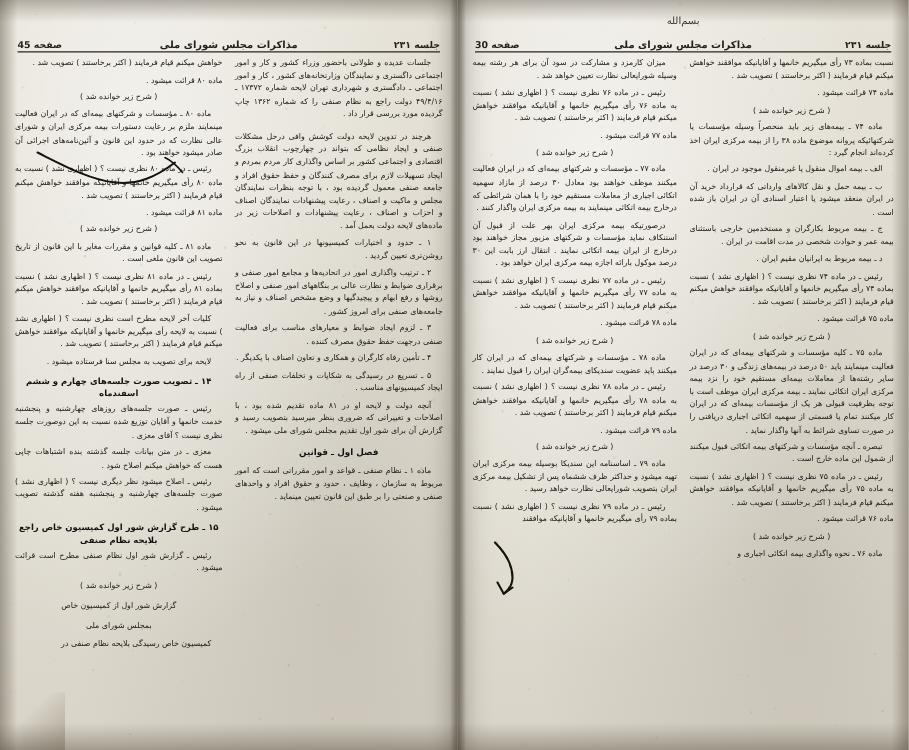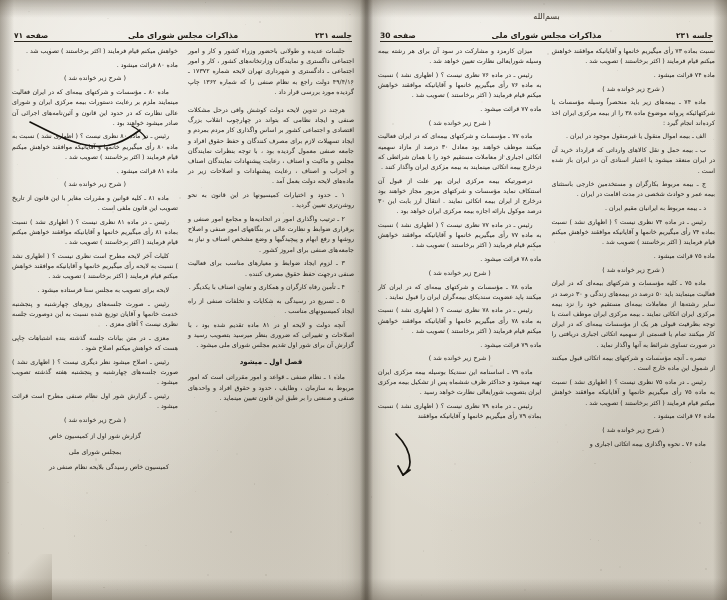--- a/index.html
+++ b/index.html
@@ -99,52 +99,54 @@
 </head>
 <body>
 
 <div id="spread">
 
   <div class="page" id="page-left">
 
     <div class="head">
       <span>جلسه ۲۳۱</span>
       <span class="mid">مذاکرات مجلس شورای ملی</span>
-      <span>صفحه ۷۱</span>
+      <span>صفحه 45</span>
     </div>
     <div class="head-rule"></div>
 
     <div class="cols">
       <div class="col" id="L-colR">
           <p class="ind">جلسات عدیده و طولانی باحضور وزراء کشور و کار و امور اجتماعی داگستری و نمایندگان وزارتخانه‌های کشور ، کار و امور اجتماعی ـ دادگستری و شهرداری تهران لایحه شماره ۱۷۳۷۲ ـ ۴۹/۴/۱۶ دولت راجع به نظام صنفی را که شماره ۱۳۶۲ چاپ گردیده مورد بررسی قرار داد .</p>
           <p class="ind gap">هرچند در تدوین لایحه دولت کوشش وافی درحل مشکلات صنفی و ایجاد نظامی که بتواند در چهارچوب انقلاب بزرگ اقتصادی و اجتماعی کشور بر اساس واگذاری کار مردم بمردم و ایجاد تسهیلات لازم برای مصرف کنندگان و حفظ حقوق افراد و جامعه صنفی معمول گردیده بود ، با توجه بنظرات نمایندگان مجلس و ماکیت و اصناف ، رعایت پیشنهادات نمایندگان اصناف و احزاب و اصناف ، رعایت پیشنهادات و اصلاحات زیر در ماده‌های لایحه دولت بعمل آمد .</p>
           <p class="ind">۱ ـ حدود و اختیارات کمیسیونها در این قانون به نحو روشن‌تری تعیین گردید .</p>
           <p class="ind">۲ ـ ترتیب واگذاری امور در اتحادیه‌ها و مجامع امور صنفی و برقراری ضوابط و نظارت عالی بر بنگاههای امور صنفی و اصلاح روشها و رفع ابهام و پیچیدگیها و وضع مشخص اصناف و نیاز به جامعه‌های صنفی برای امروز کشور .</p>
           <p class="ind">۳ ـ لزوم ایجاد ضوابط و معیارهای مناسب برای فعالیت صنفی درجهت حفظ حقوق مصرف کننده .</p>
           <p class="ind">۴ ـ تأمین رفاه کارگران و همکاری و تعاون اصناف با یکدیگر .</p>
           <p class="ind">۵ ـ تسریع در رسیدگی به شکایات و تخلفات صنفی از راه ایجاد کمیسیونهای مناسب .</p>
           <p class="ind">آنچه دولت و لایحه او در ۸۱ ماده تقدیم شده بود ، با اصلاحات و تغییراتی که ضروری بنظر میرسید بتصویب رسید و گزارش آن برای شور اول تقدیم مجلس شورای ملی میشود .</p>
-          <p class="hd">فصل اول ـ میشود</p>
+          <p class="hd">فصل اول ـ قوانین</p>
           <p class="ind">ماده ۱ ـ نظام صنفی ـ قواعد و امور مقرراتی است که امور مربوط به سازمان ، وظایف ، حدود و حقوق افراد و واحدهای صنفی و صنعتی را بر طبق این قانون تعیین مینماید .</p>
         </div>
       <div class="col" id="L-colL">
           <p class="">خواهش میکنم قیام فرمایند ( اکثر برخاستند ) تصویب شد .</p>
           <p class="">ماده ۸۰ قرائت میشود .</p>
           <p class="center">( شرح زیر خوانده شد )</p>
           <p class="ind">ماده ۸۰ ـ مؤسسات و شرکتهای بیمه‌ای که در ایران فعالیت مینمایند ملزم بر رعایت دستورات بیمه مرکزی ایران و شورای عالی نظارت که در حدود این قانون و آئین‌نامه‌های اجرائی آن صادر میشود خواهند بود .</p>
           <p class="ind">رئیس ـ در ماده ۸۰ نظری نیست ؟ ( اظهاری نشد ) نسبت به ماده ۸۰ رأی میگیریم خانمها و آقایانیکه موافقند خواهش میکنم قیام فرمایند ( اکثر برخاستند ) تصویب شد .</p>
           <p class="">ماده ۸۱ قرائت میشود .</p>
           <p class="center">( شرح زیر خوانده شد )</p>
           <p class="ind">ماده ۸۱ ـ کلیه قوانین و مقررات مغایر با این قانون از تاریخ تصویب این قانون ملغی است .</p>
           <p class="ind">رئیس ـ در ماده ۸۱ نظری نیست ؟ ( اظهاری نشد ) نسبت بماده ۸۱ رأی میگیریم خانمها و آقایانیکه موافقند خواهش میکنم قیام فرمایند ( اکثر برخاستند ) تصویب شد .</p>
           <p class="ind">کلیات آخر لایحه مطرح است نظری نیست ؟ ( اظهاری نشد ) نسبت به لایحه رأی میگیریم خانمها و آقایانیکه موافقند خواهش میکنم قیام فرمایند ( اکثر برخاستند ) تصویب شد .</p>
           <p class="ind">لایحه برای تصویب به مجلس سنا فرستاده میشود .</p>
+          <p class="hd2">۱۴ ـ تصویب صورت جلسه‌های چهارم و ششم اسفندماه</p>
           <p class="ind">رئیس ـ صورت جلسه‌های روزهای چهارشنبه و پنجشنبه خدمت خانمها و آقایان توزیع شده نسبت به این دوصورت جلسه نظری نیست ؟ آقای معزی .</p>
           <p class="ind">معزی ـ در متن بیانات جلسه گذشته بنده اشتباهات چاپی هست که خواهش میکنم اصلاح شود .</p>
           <p class="ind">رئیس ـ اصلاح میشود نظر دیگری نیست ؟ ( اظهاری نشد ) صورت جلسه‌های چهارشنبه و پنجشنبه هفته گذشته تصویب میشود .</p>
+          <p class="hd2">۱۵ ـ طرح گزارش شور اول کمیسیون خاص راجع بلایحه نظام صنفی</p>
           <p class="ind">رئیس ـ گزارش شور اول نظام صنفی مطرح است قرائت میشود .</p>
           <p class="center">( شرح زیر خوانده شد )</p>
           <p class="sig">گزارش شور اول از کمیسیون خاص</p>
           <p class="sig">بمجلس شورای ملی</p>
           <p class="ind">کمیسیون خاص رسیدگی بلایحه نظام صنفی در</p>
         </div>
     </div>
 
     <div class="edge-l"></div>
     <div class="edge-t"></div>

